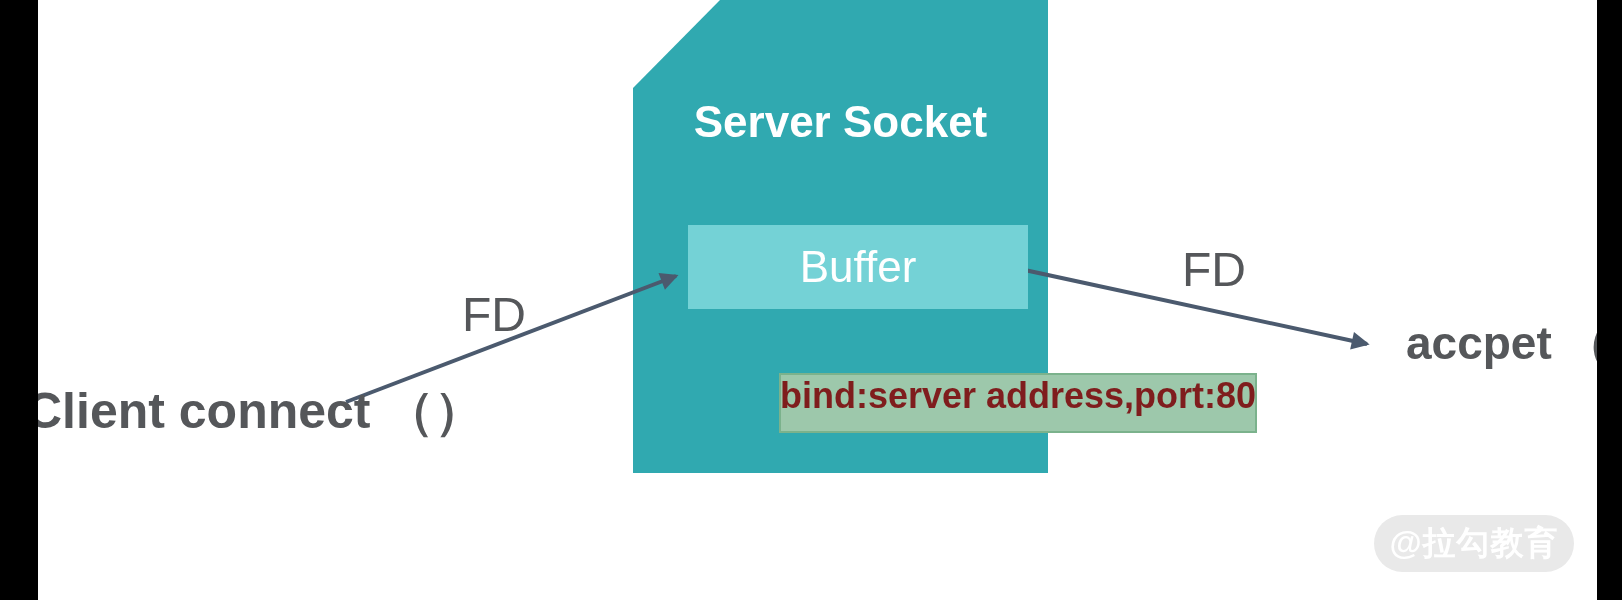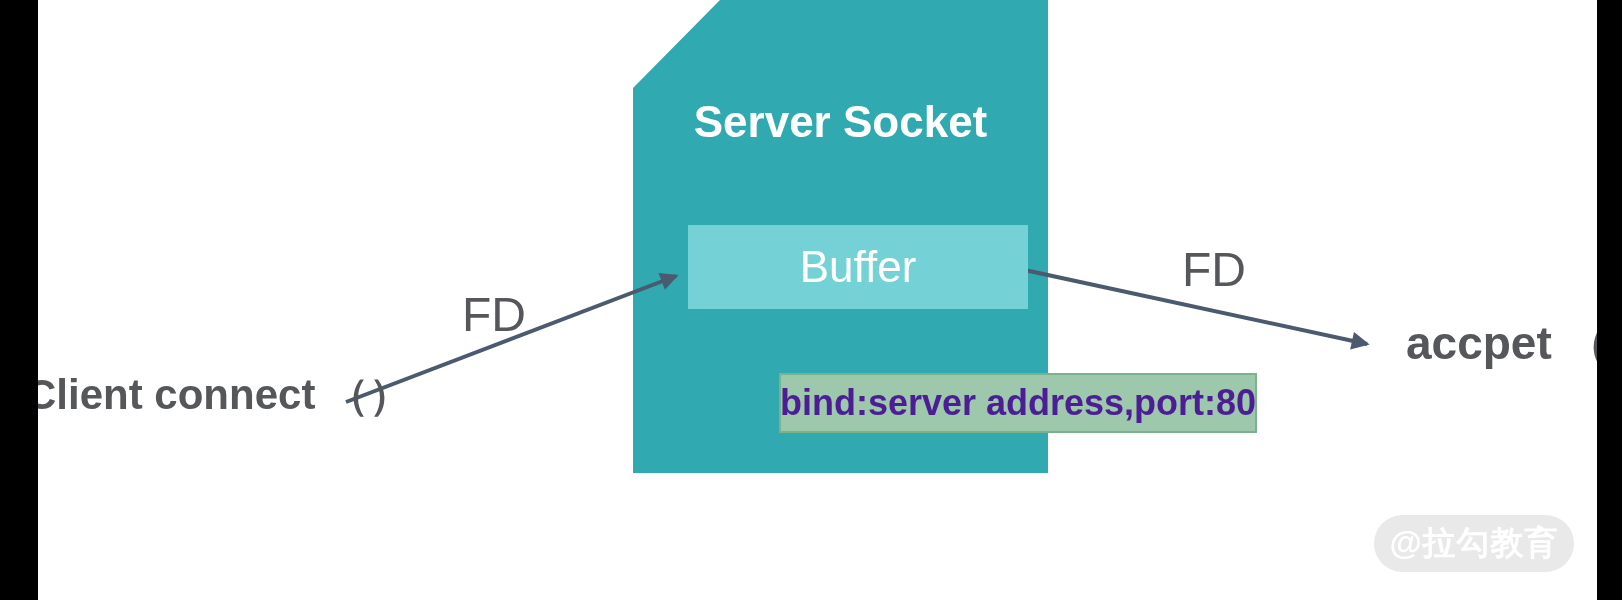--- a/index.html
+++ b/index.html
@@ -65,45 +65,44 @@
   .bind-box {
     position: absolute;
     left: 779px;
     top: 373px;
     width: 478px;
     height: 60px;
     box-sizing: border-box;
     background: var(--bind-fill);
     border: 2px solid var(--bind-border);
     display: flex;
-    align-items: center;
     justify-content: center;
-    color: #4c1d95;
+    color: #7f1d1d;
     font-size: 36px;
     font-weight: 600;
     white-space: nowrap;
     z-index: 6;
   }
   .arrows-svg {
     position: absolute;
     left: 0;
     top: 0;
     z-index: 4;
   }
   .diagram-label {
     position: absolute;
     color: var(--label);
     font-weight: 600;
     white-space: nowrap;
     z-index: 10;
   }
   .client-label {
     left: 26px;
-    top: 372px;
-    font-size: 42px;
+    top: 388px;
+    font-size: 50px;
     line-height: 46px;
   }
   .accept-label {
     left: 1406px;
     top: 320px;
     font-size: 46px;
     line-height: 46px;
   }
   .fd-label {
     font-size: 48px;

